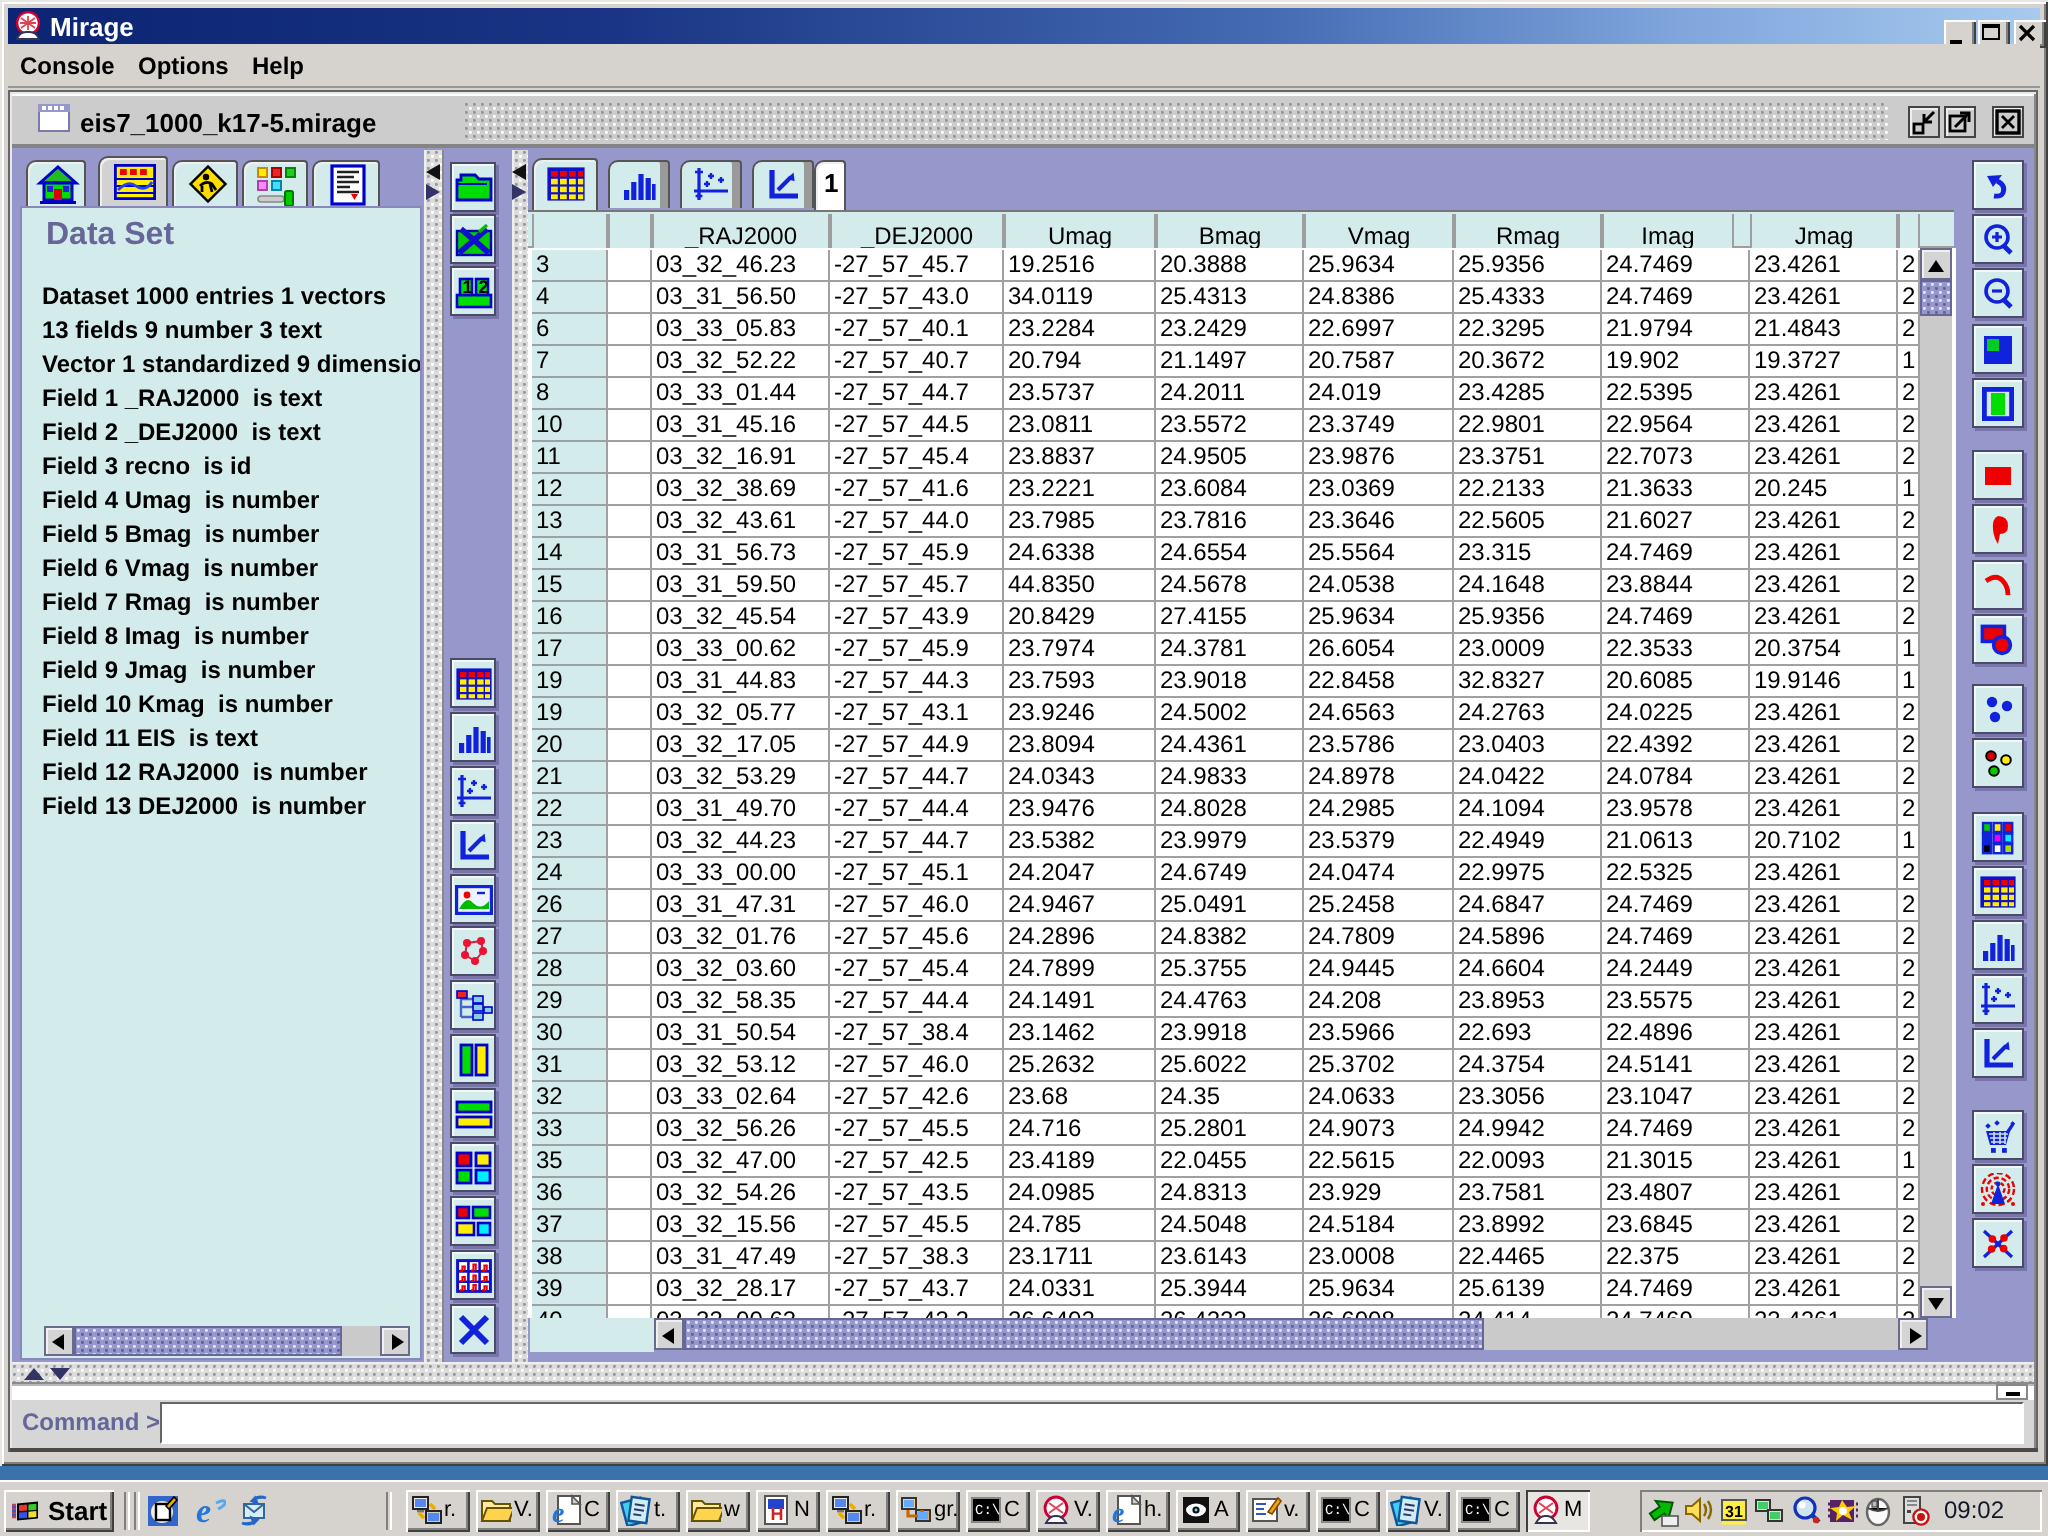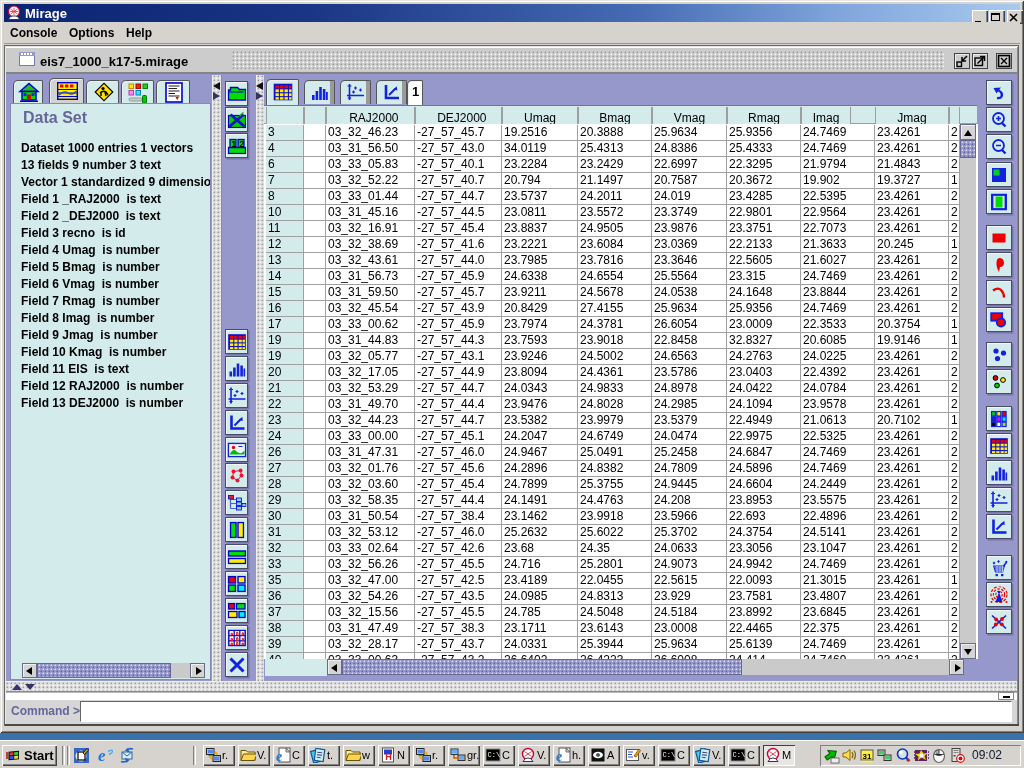--- a/index.html
+++ b/index.html
@@ -370,21 +370,21 @@
   </div>
 <div class="abs" style="left:264px;top:105px;width:713px;height:19px;border-top:1px solid #777;border-bottom:1px solid #9E9E9E;background:#D3EBEB">
 <div class="th" style="left:2px;top:1px;width:38px"></div>
 <div class="th" style="left:40px;top:1px;width:22px"></div>
 <div class="th" style="left:62px;top:1px;width:89px">_RAJ2000</div>
 <div class="th" style="left:151px;top:1px;width:87px">_DEJ2000</div>
 <div class="th" style="left:238px;top:1px;width:76px">Umag</div>
 <div class="th" style="left:314px;top:1px;width:74px">Bmag</div>
 <div class="th" style="left:388px;top:1px;width:75px">Vmag</div>
 <div class="th" style="left:463px;top:1px;width:74px">Rmag</div>
-<div class="th" style="left:537px;top:1px;width:50px">Imag</div>
+<div class="th" style="left:537px;top:1px;width:66px">Imag</div>
 <div class="th" style="left:611px;top:1px;width:74px">Jmag</div>
 <div class="th" style="left:685px;top:1px;width:11px"></div>
 </div>
 <div id="tablewrap" class="abs" style="top:124px;height:535px">
 <div class="td num" style="left:2px;top:1px;width:38px">3</div>
 <div class="td" style="left:40px;top:1px;width:22px"></div>
 <div class="td" style="left:62px;top:1px;width:89px">03_32_46.23</div>
 <div class="td" style="left:151px;top:1px;width:87px">-27_57_45.7</div>
 <div class="td" style="left:238px;top:1px;width:76px">19.2516</div>
 <div class="td" style="left:314px;top:1px;width:74px">20.3888</div>
@@ -489,21 +489,21 @@
 <div class="td" style="left:314px;top:145px;width:74px">24.6554</div>
 <div class="td" style="left:388px;top:145px;width:75px">25.5564</div>
 <div class="td" style="left:463px;top:145px;width:74px">23.315</div>
 <div class="td" style="left:537px;top:145px;width:74px">24.7469</div>
 <div class="td" style="left:611px;top:145px;width:74px">23.4261</div>
 <div class="td" style="left:685px;top:145px;width:11px">2</div>
 <div class="td num" style="left:2px;top:161px;width:38px">15</div>
 <div class="td" style="left:40px;top:161px;width:22px"></div>
 <div class="td" style="left:62px;top:161px;width:89px">03_31_59.50</div>
 <div class="td" style="left:151px;top:161px;width:87px">-27_57_45.7</div>
-<div class="td" style="left:238px;top:161px;width:76px">23.9211</div>
+<div class="td" style="left:238px;top:161px;width:76px">44.8350</div>
 <div class="td" style="left:314px;top:161px;width:74px">24.5678</div>
 <div class="td" style="left:388px;top:161px;width:75px">24.0538</div>
 <div class="td" style="left:463px;top:161px;width:74px">24.1648</div>
 <div class="td" style="left:537px;top:161px;width:74px">23.8844</div>
 <div class="td" style="left:611px;top:161px;width:74px">23.4261</div>
 <div class="td" style="left:685px;top:161px;width:11px">2</div>
 <div class="td num" style="left:2px;top:177px;width:38px">16</div>
 <div class="td" style="left:40px;top:177px;width:22px"></div>
 <div class="td" style="left:62px;top:177px;width:89px">03_32_45.54</div>
 <div class="td" style="left:151px;top:177px;width:87px">-27_57_43.9</div>

